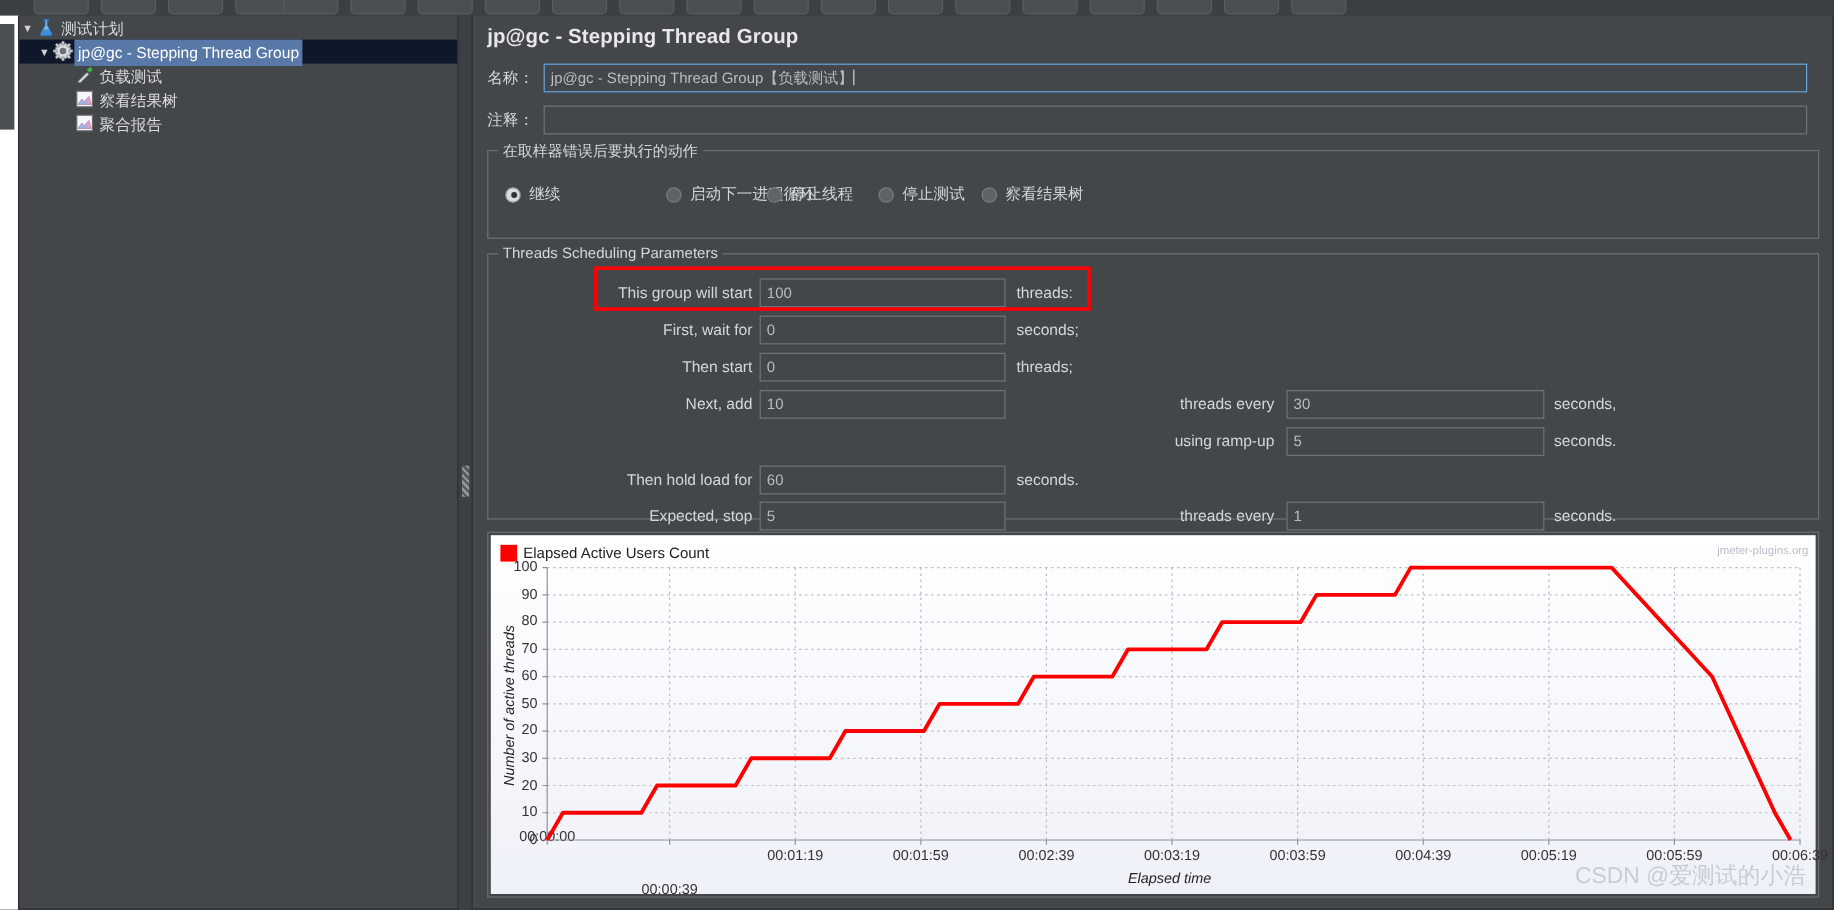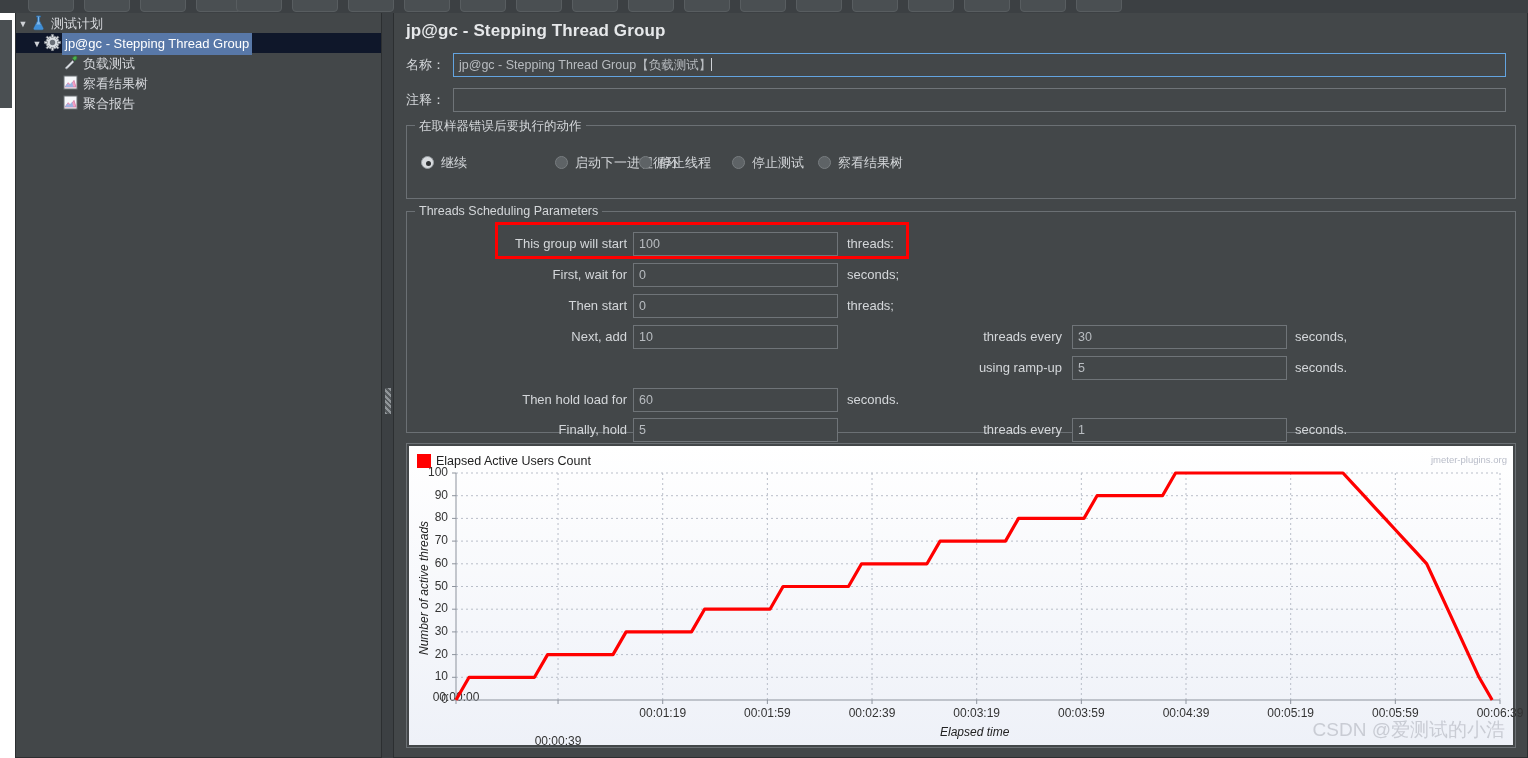--- a/index.html
+++ b/index.html
@@ -308,21 +308,21 @@
         <div class="text-input" style="left: 226px; top: 51px; width: 205px;"><span>0</span></div>
         <span class="field-label" style="left: 440px; top: 51px;">seconds;</span>
         <span class="field-label" style="left: 0px; top: 82px; width: 220px; text-align: right;">Then start</span>
         <div class="text-input" style="left: 226px; top: 82px; width: 205px;"><span>0</span></div>
         <span class="field-label" style="left: 440px; top: 82px;">threads;</span>
         <span class="field-label" style="left: 0px; top: 113px; width: 220px; text-align: right;">Next, add</span>
         <div class="text-input" style="left: 226px; top: 113px; width: 205px;"><span>10</span></div>
         <span class="field-label" style="left: 0px; top: 176px; width: 220px; text-align: right;">Then hold load for</span>
         <div class="text-input" style="left: 226px; top: 176px; width: 205px;"><span>60</span></div>
         <span class="field-label" style="left: 440px; top: 176px;">seconds.</span>
-        <span class="field-label" style="left: 0px; top: 206px; width: 220px; text-align: right;">Finally, hold</span>
+        <span class="field-label" style="left: 0px; top: 206px; width: 220px; text-align: right;">Expected, stop</span>
         <div class="text-input" style="left: 226px; top: 206px; width: 205px;"><span>5</span></div>
       </div>
     <div id="sched-right-host">
         <span class="field-label" style="left: 480px; top: 113px; width: 175px; text-align: right;">threads every</span>
         <div class="text-input" style="left: 665px; top: 113px; width: 215px;"><span>30</span></div>
         <span class="field-label" style="left: 888px; top: 113px;">seconds,</span>
         <span class="field-label" style="left: 480px; top: 144px; width: 175px; text-align: right;">using ramp-up</span>
         <div class="text-input" style="left: 665px; top: 144px; width: 215px;"><span>5</span></div>
         <span class="field-label" style="left: 888px; top: 144px;">seconds.</span>
         <span class="field-label" style="left: 480px; top: 206px; width: 175px; text-align: right;">threads every</span>

